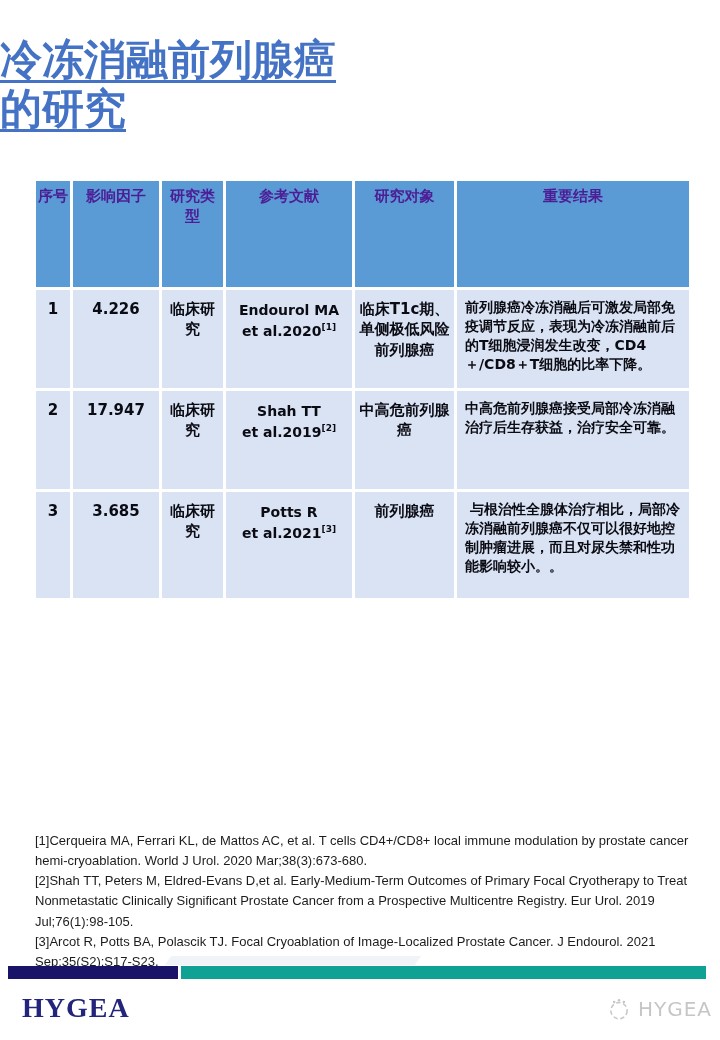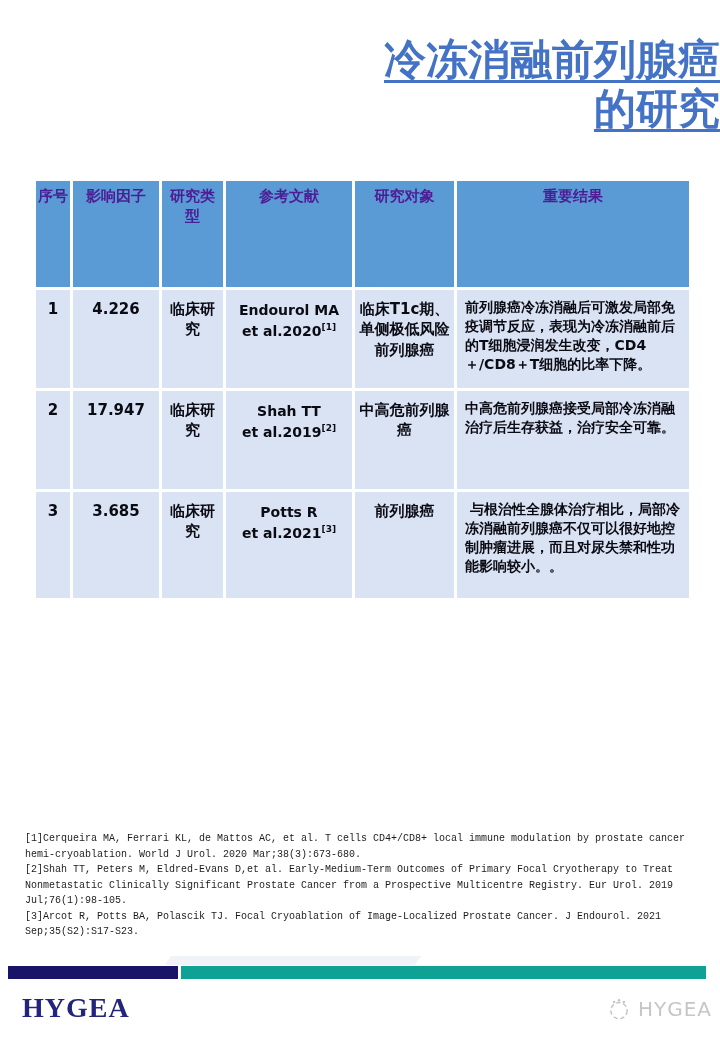--- a/index.html
+++ b/index.html
@@ -8,21 +8,21 @@
     background:#ffffff;
     font-family:"DejaVu Sans","Liberation Sans",sans-serif;
     position:relative;
     overflow:hidden;
   }
   .page { position:absolute; left:0; top:0; width:720px; height:1040px; background:#fff; }
 
   
   .title {
     position:absolute; top:36px; left:0; width:720px;
-    text-align:right; color:#4472C4; font-weight:bold;
+    text-align:left; color:#4472C4; font-weight:bold;
     font-size:42px; line-height:1.16;
   }
   .title .tline { text-decoration:underline; text-decoration-thickness:3px; text-underline-offset:6px; }
 
   
   .study-table {
     position:absolute; left:33px; top:178px;
     border-collapse:collapse; table-layout:fixed; width:656px;
   }
   .study-table th, .study-table td { border:3px solid #ffffff; vertical-align:top; }
@@ -43,23 +43,23 @@
   .study-table td.c-ref { font-size:14px; line-height:1.5; padding-top:10px; }
   .study-table td.c-ref sup { font-size:9px; }
   .study-table td.c-subj { padding-left:4px; padding-right:4px;text-align:center; }
   .study-table td.c-res {
     text-align:left; padding:8px 6px 0 8px;
     font-size:14px; line-height:1.35; white-space:pre-wrap;
   }
 
   
   .footnotes {
-    position:absolute; left:25px; top:831px; width:672px;
-    font-size:10px; line-height:1.55; color:#1c1c1c;
-    font-family:Liberation Mono, monospace;
+    position:absolute; left:35px; top:831px; width:672px;
+    font-size:13px; line-height:1.55; color:#1c1c1c;
+    font-family:Liberation Sans, sans-serif;
   }
 
   
   .bar-wisp {
     position:absolute; left:168px; top:956px; width:250px; height:9px;
     background:#f0f3f8; transform:skewX(-35deg);
   }
   .bar-navy { position:absolute; left:8px; top:966px; width:170px; height:13px; background:#191468; }
   .bar-teal { position:absolute; left:181px; top:966px; width:525px; height:13px; background:#0EA194; }
 

